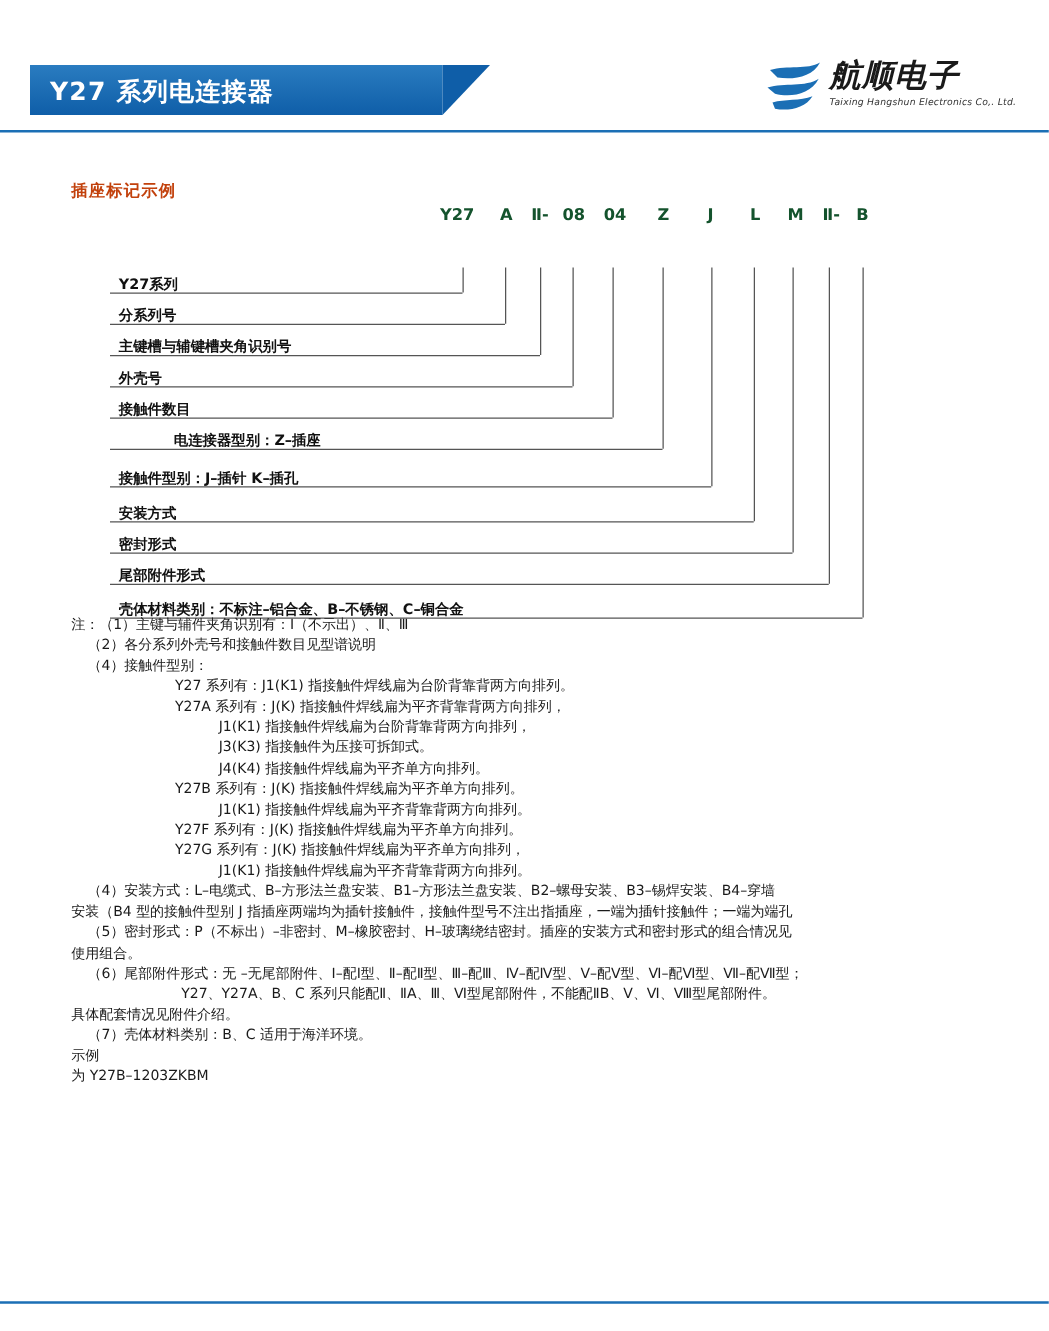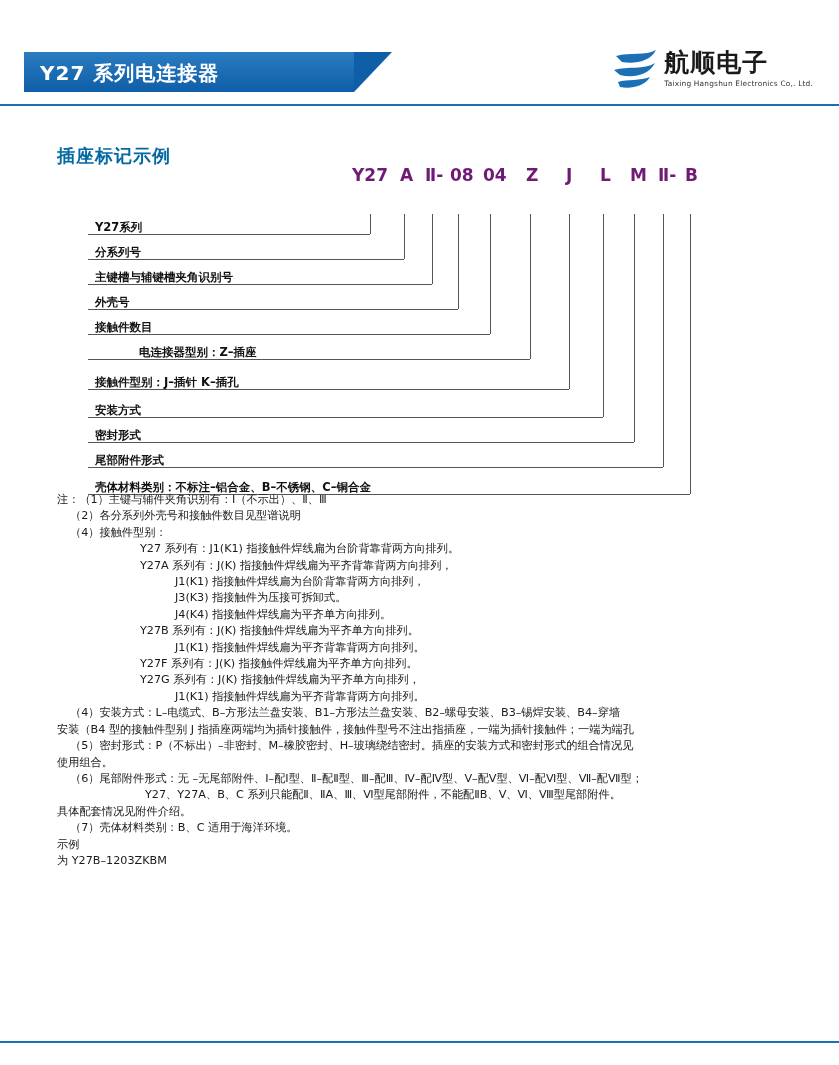--- a/index.html
+++ b/index.html
@@ -23,43 +23,43 @@
   .title-bar:after{
     content:"";position:absolute;left:330px;top:0;width:0;height:0;
     border-top:40px solid #0f5ea8;border-right:38px solid transparent;
   }
   .title-text{
     position:absolute;left:40px;top:60px;
     font-size:20px;font-weight:bold;color:#ffffff;letter-spacing:1px;
   }
   .logo-wrap{
     position:absolute;right:26px;top:48px;
-    display:flex;align-items:center;
+    display:flex;align-items:flex-start;font-style:italic;
   }
   .logo-mark{width:46px;height:42px;margin-right:6px;}
   .logo-txt{display:flex;flex-direction:column;justify-content:center;}
   .logo-cn{font-size:25px;font-weight:bold;color:#1a1a1a;line-height:1.05;letter-spacing:1px;}
   .logo-en{font-size:7.4px;color:#333;letter-spacing:0.2px;margin-top:3px;}
   .hr-blue{
     position:absolute;left:0;top:104px;width:839px;height:2px;background:#1b6fb5;
   }
   .hr-bottom{
     position:absolute;left:0;bottom:22px;width:839px;height:2px;background:#1b6fb5;
   }
 
   
   .sec-title{
     position:absolute;left:57px;top:144px;
-    font-size:18px;font-weight:bold;color:#0369a1;letter-spacing:1px;
+    font-size:13px;font-weight:bold;color:#c2410c;letter-spacing:1px;
   }
 
   
   .code-row{
     position:absolute;left:0;top:165px;width:839px;height:22px;
-    font-size:17px;font-weight:bold;color:#701a75;
+    font-size:13px;font-weight:bold;color:#14532d;
   }
   .code-row span{position:absolute;top:0;}
 
   
   .diagram{
     position:absolute;left:0;top:185px;width:839px;height:295px;
   }
   .lbl{
     position:absolute;font-size:11.5px;font-weight:bold;color:#111;
     white-space:nowrap;

